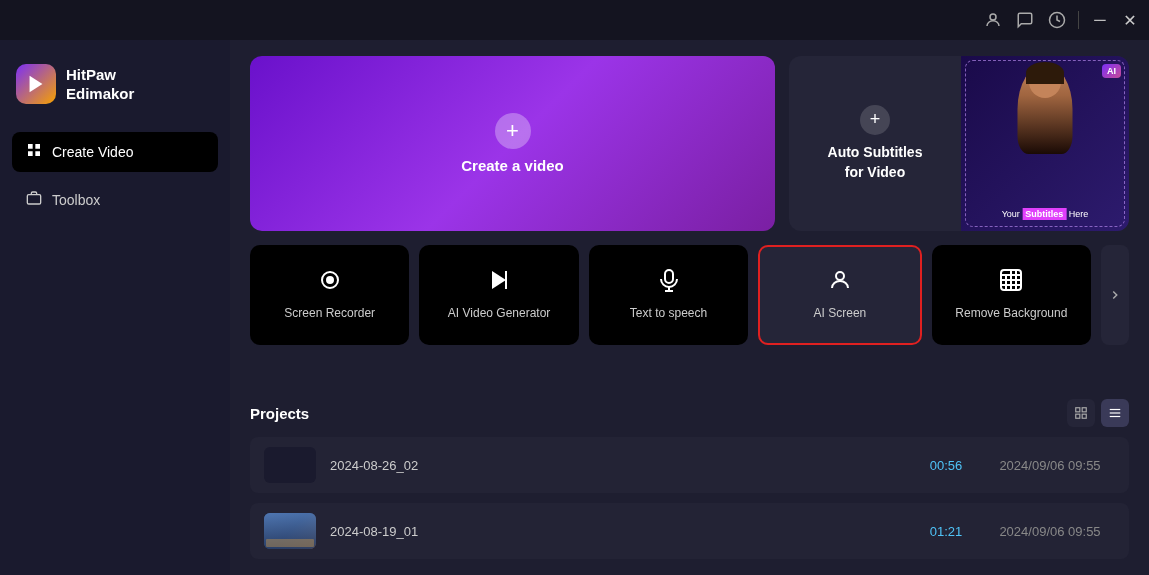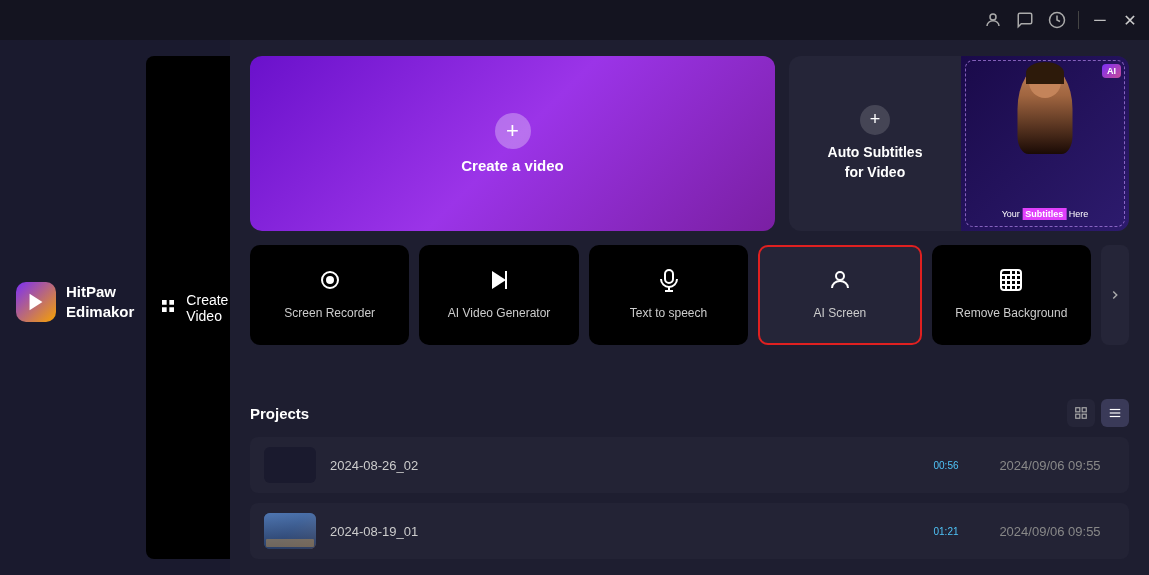--- a/index.html
+++ b/index.html
@@ -63,21 +63,21 @@
       overflow: hidden;
     }
 
     
     .sidebar {
       width: 230px;
       background: #1a1a2e;
       flex-shrink: 0;
       padding: 16px 12px;
       display: flex;
-      flex-direction: row;
+      flex-direction: column;
       gap: 8px;
     }
     .logo-area {
       display: flex;
       align-items: center;
       gap: 10px;
       padding: 8px 4px 20px 4px;
     }
     .logo-icon {
       width: 40px;
@@ -339,21 +339,21 @@
       align-items: center;
       justify-content: center;
     }
     .project-thumb.dark-thumb { background: #1a1a2e; }
     .project-name {
       font-size: 13px;
       color: #ccc;
       flex: 1;
     }
     .project-duration {
-      font-size: 10px;
+      font-size: 13px;
       color: #4fc3f7;
       min-width: 50px;
       text-align: center;
     }
     .project-date {
       font-size: 13px;
       color: #888;
       min-width: 130px;
       text-align: center;
     }

